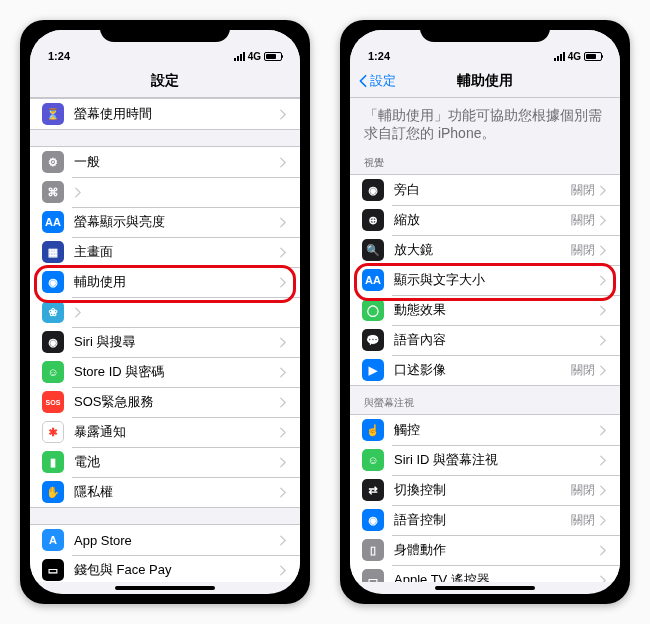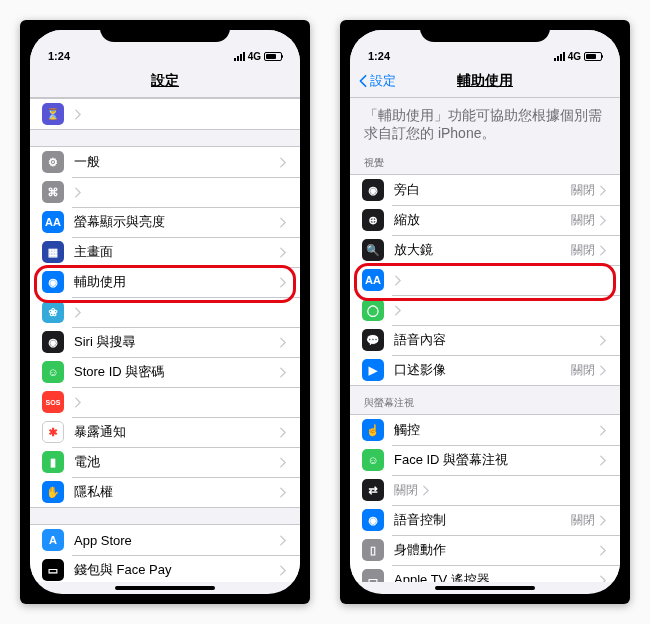--- a/index.html
+++ b/index.html
@@ -8,21 +8,21 @@
     font-family: -apple-system, "Helvetica Neue", Arial, sans-serif;
     display: flex;
     gap: 30px;
     padding: 20px;
     justify-content: center;
   }
   .phone {
     width: 290px;
     height: 584px;
     background: #000;
-    border-radius: 6px;
+    border-radius: 24px;
     padding: 10px;
     box-shadow: 0 2px 8px rgba(0,0,0,0.3);
     position: relative;
   }
   .screen {
     width: 100%;
     height: 100%;
     background: #f2f2f7;
     border-radius: 32px;
     overflow: hidden;
@@ -64,21 +64,20 @@
   .nav-bar {
     height: 34px;
     display: flex;
     align-items: center;
     justify-content: center;
     position: relative;
     background: #f2f2f7;
     border-bottom: 0.5px solid #c8c7cc;
     font-size: 14px;
     font-weight: 600;
-    text-decoration: underline;
   }
   .nav-back {
     position: absolute;
     left: 8px;
     display: flex;
     align-items: center;
     color: #007aff;
     font-weight: 400;
     font-size: 13px;
     gap: 2px;
@@ -217,20 +216,21 @@
     </div>
     <div class="nav-bar">
       <span>設定</span>
     </div>
     <div class="content tight" id="left-content">
         <div class="group">
           <div class="row" style="position:relative">
             <div class="icon ic-hourglass">
               <span class="ic-inner" style="">⏳</span>
             </div>
+            <span class="label">螢幕使用時間</span>
             <span class="chevron">
               <svg viewBox="0 0 8 12">
                 <path d="M2 1 L7 6 L2 11" stroke="#c7c7cc" stroke-width="1.5" fill="none" stroke-linecap="round" stroke-linejoin="round"></path>
               </svg>
             </span>
           </div>
         </div>
         <div class="spacer"></div>
         <div class="group">
           <div class="row" style="position:relative">
@@ -317,20 +317,21 @@
             <span class="chevron">
               <svg viewBox="0 0 8 12">
                 <path d="M2 1 L7 6 L2 11" stroke="#c7c7cc" stroke-width="1.5" fill="none" stroke-linecap="round" stroke-linejoin="round"></path>
               </svg>
             </span>
           </div>
           <div class="row" style="position:relative">
             <div class="icon ic-sos">
               <span class="ic-inner" style="font-size:7px;font-weight:700;">SOS</span>
             </div>
+            <span class="label">SOS緊急服務</span>
             <span class="chevron">
               <svg viewBox="0 0 8 12">
                 <path d="M2 1 L7 6 L2 11" stroke="#c7c7cc" stroke-width="1.5" fill="none" stroke-linecap="round" stroke-linejoin="round"></path>
               </svg>
             </span>
           </div>
           <div class="row" style="position:relative">
             <div class="icon ic-exposure">
               <span class="ic-inner" style="color:#ff3b30;">✱</span>
             </div>
@@ -459,30 +460,32 @@
               <svg viewBox="0 0 8 12">
                 <path d="M2 1 L7 6 L2 11" stroke="#c7c7cc" stroke-width="1.5" fill="none" stroke-linecap="round" stroke-linejoin="round"></path>
               </svg>
             </span>
           </div>
           <div class="row" style="position:relative">
             <div class="highlight hl-left" style="top:-2px;"></div>
             <div class="icon ic-textsize">
               <span class="ic-inner" style="">AA</span>
             </div>
+            <span class="label">顯示與文字大小</span>
             <span class="chevron">
               <svg viewBox="0 0 8 12">
                 <path d="M2 1 L7 6 L2 11" stroke="#c7c7cc" stroke-width="1.5" fill="none" stroke-linecap="round" stroke-linejoin="round"></path>
               </svg>
             </span>
           </div>
           <div class="row" style="position:relative">
             <div class="icon ic-motion">
               <span class="ic-inner" style="">◯</span>
             </div>
+            <span class="label">動態效果</span>
             <span class="chevron">
               <svg viewBox="0 0 8 12">
                 <path d="M2 1 L7 6 L2 11" stroke="#c7c7cc" stroke-width="1.5" fill="none" stroke-linecap="round" stroke-linejoin="round"></path>
               </svg>
             </span>
           </div>
           <div class="row" style="position:relative">
             <div class="icon ic-spoken">
               <span class="ic-inner" style="">💬</span>
             </div>
@@ -516,31 +519,32 @@
             <span class="chevron">
               <svg viewBox="0 0 8 12">
                 <path d="M2 1 L7 6 L2 11" stroke="#c7c7cc" stroke-width="1.5" fill="none" stroke-linecap="round" stroke-linejoin="round"></path>
               </svg>
             </span>
           </div>
           <div class="row" style="position:relative">
             <div class="icon ic-faceatt">
               <span class="ic-inner" style="">☺</span>
             </div>
-            <span class="label">Face ID 與螢幕注視</span>
+            <span class="label">Siri ID 與螢幕注視</span>
             <span class="chevron">
               <svg viewBox="0 0 8 12">
                 <path d="M2 1 L7 6 L2 11" stroke="#c7c7cc" stroke-width="1.5" fill="none" stroke-linecap="round" stroke-linejoin="round"></path>
               </svg>
             </span>
           </div>
           <div class="row" style="position:relative">
             <div class="icon ic-switch">
               <span class="ic-inner" style="">⇄</span>
             </div>
+            <span class="label">切換控制</span>
             <span class="value">關閉</span>
             <span class="chevron">
               <svg viewBox="0 0 8 12">
                 <path d="M2 1 L7 6 L2 11" stroke="#c7c7cc" stroke-width="1.5" fill="none" stroke-linecap="round" stroke-linejoin="round"></path>
               </svg>
             </span>
           </div>
           <div class="row" style="position:relative">
             <div class="icon ic-voicectl">
               <span class="ic-inner" style="">◉</span>

